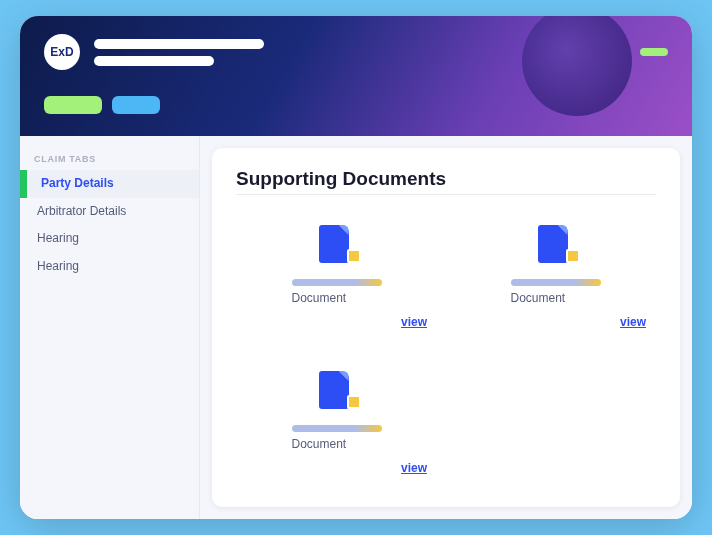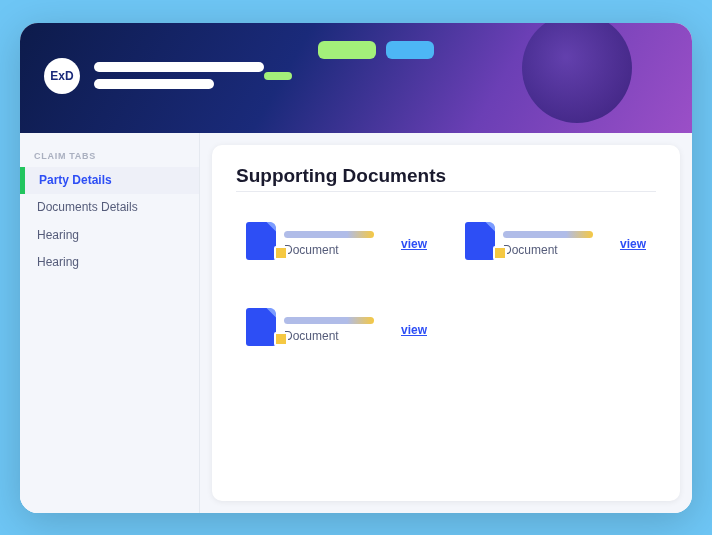--- a/index.html
+++ b/index.html
@@ -16,21 +16,21 @@
       background: #fff;
       border-radius: 18px;
       overflow: hidden;
       box-shadow: 0 8px 40px rgba(0,0,0,0.18);
     }
     
     .header {
       background: linear-gradient(120deg, #0d1b4b 0%, #1a2a7a 40%, #6b3fb5 70%, #9b4fc7 100%);
       padding: 18px 24px 22px 24px;
       display: flex;
-      flex-direction: row;
+      flex-direction: column;
       gap: 26px;
       position: relative;
       min-height: 110px;
     }
     .header-top {
       display: flex;
       align-items: center;
       justify-content: space-between;
     }
     .header-left {
@@ -132,21 +132,21 @@
       font-size: 12px;
       color: #555c7a;
       cursor: pointer;
       border-left: 3px solid transparent;
       line-height: 1.3;
     }
     .sidebar-item.active {
       color: #2d4ef5;
       font-weight: 600;
       background: #eef0f8;
-      border-left: 5px solid #22c55e;
+      border-left: 7px solid #22c55e;
     }
     
     .content {
       flex: 1;
       padding: 20px 24px;
       background: #fff;
       margin: 12px;
       border-radius: 10px;
       box-shadow: 0 1px 6px rgba(0,0,0,0.07);
     }
@@ -166,22 +166,23 @@
     .doc-card {
       display: flex;
       flex-direction: column;
       align-items: flex-start;
       gap: 6px;
       padding: 12px 10px;
     }
     .doc-top {
       display: flex;
       align-items: center;
-      gap: 2px;
+      gap: 10px;
       width: 100%;
+      flex-direction: column;
     }
     .doc-icon {
       width: 36px;
       height: 44px;
       position: relative;
       flex-shrink: 0;
     }
     .doc-icon-body {
       width: 30px;
       height: 38px;
@@ -258,21 +259,21 @@
       <div class="header-btn-green"></div>
       <div class="header-btn-blue"></div>
     </div>
   </div>
 
   <div class="main-body">
 
     <div class="sidebar">
       <div class="sidebar-section-label">CLAIM TABS</div>
       <div class="sidebar-item active">Party Details</div>
-      <div class="sidebar-item">Documents Details</div>
+      <div class="sidebar-item">Arbitrator Details</div>
       <div class="sidebar-item">Hearing</div>
       <div class="sidebar-item">Hearing</div>
     </div>
 
     <div class="content">
       <div class="content-title">Supporting Documents</div>
       <div class="docs-grid">
 
         <div class="doc-card">
           <div class="doc-top">

